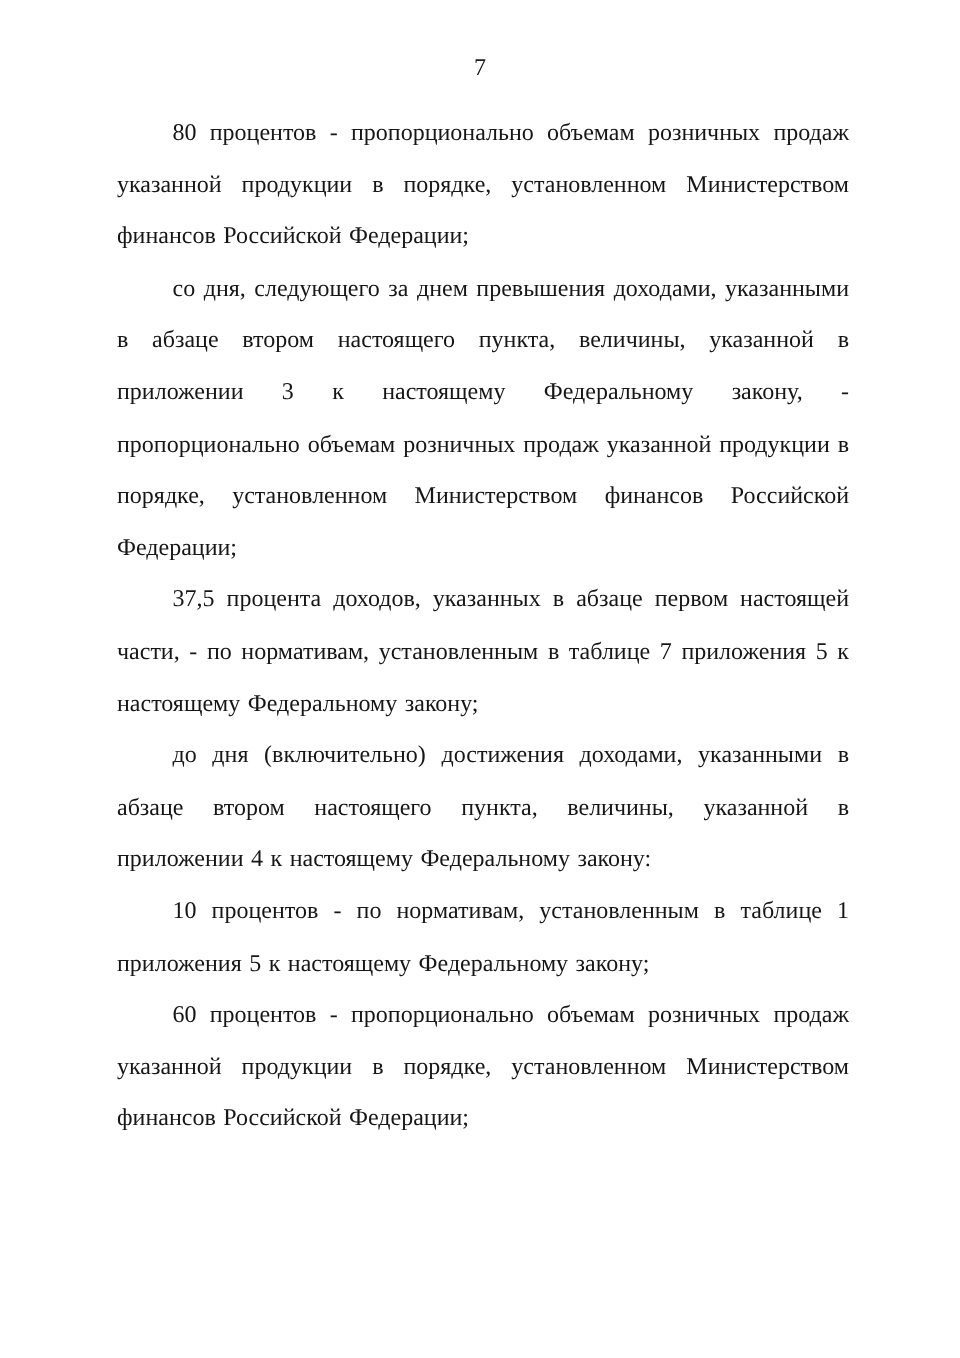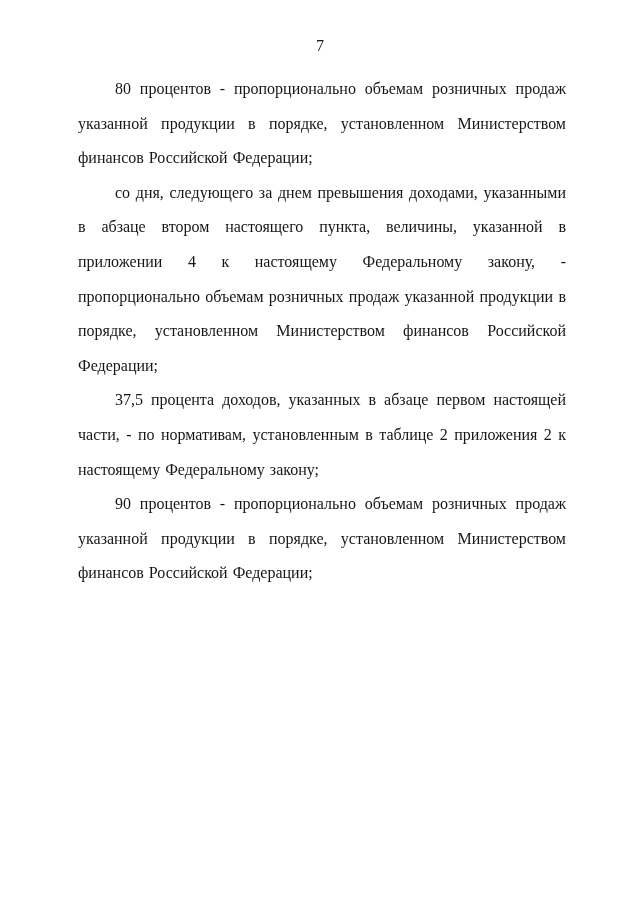--- a/index.html
+++ b/index.html
@@ -42,17 +42,19 @@
     color: #161616;
   }
 </style>
 </head>
 <body>
 
 <div class="page">
   <div class="page-number">7</div>
   <div class="doc-body">
       <p class="para">80 процентов - пропорционально объемам розничных продаж указанной продукции в порядке, установленном Министерством финансов Российской Федерации;</p>
-      <p class="para">со дня, следующего за днем превышения доходами, указанными в абзаце втором настоящего пункта, величины, указанной в приложении 4 к настоящему Федеральному закону, - пропорционально объемам розничных продаж указанной продукции в порядке, установленном Министерством финансов Российской Федерации;</p>
-      <p class="para">37,5 процента доходов, указанных в абзаце первом настоящей части, - по нормативам, установленным в таблице 2 приложения 2 к настоящему Федеральному закону;</p>
-      <p class="para">90 процентов - пропорционально объемам розничных продаж указанной продукции в порядке, установленном Министерством финансов Российской Федерации;</p>
+      <p class="para">со дня, следующего за днем превышения доходами, указанными в абзаце втором настоящего пункта, величины, указанной в приложении 3 к настоящему Федеральному закону, - пропорционально объемам розничных продаж указанной продукции в порядке, установленном Министерством финансов Российской Федерации;</p>
+      <p class="para">37,5 процента доходов, указанных в абзаце первом настоящей части, - по нормативам, установленным в таблице 7 приложения 5 к настоящему Федеральному закону;</p>
+      <p class="para">до дня (включительно) достижения доходами, указанными в абзаце втором настоящего пункта, величины, указанной в приложении 4 к настоящему Федеральному закону:</p>
+      <p class="para">10 процентов - по нормативам, установленным в таблице 1 приложения 5 к настоящему Федеральному закону;</p>
+      <p class="para">60 процентов - пропорционально объемам розничных продаж указанной продукции в порядке, установленном Министерством финансов Российской Федерации;</p>
     </div>
 </div>
 
 </body></html>

